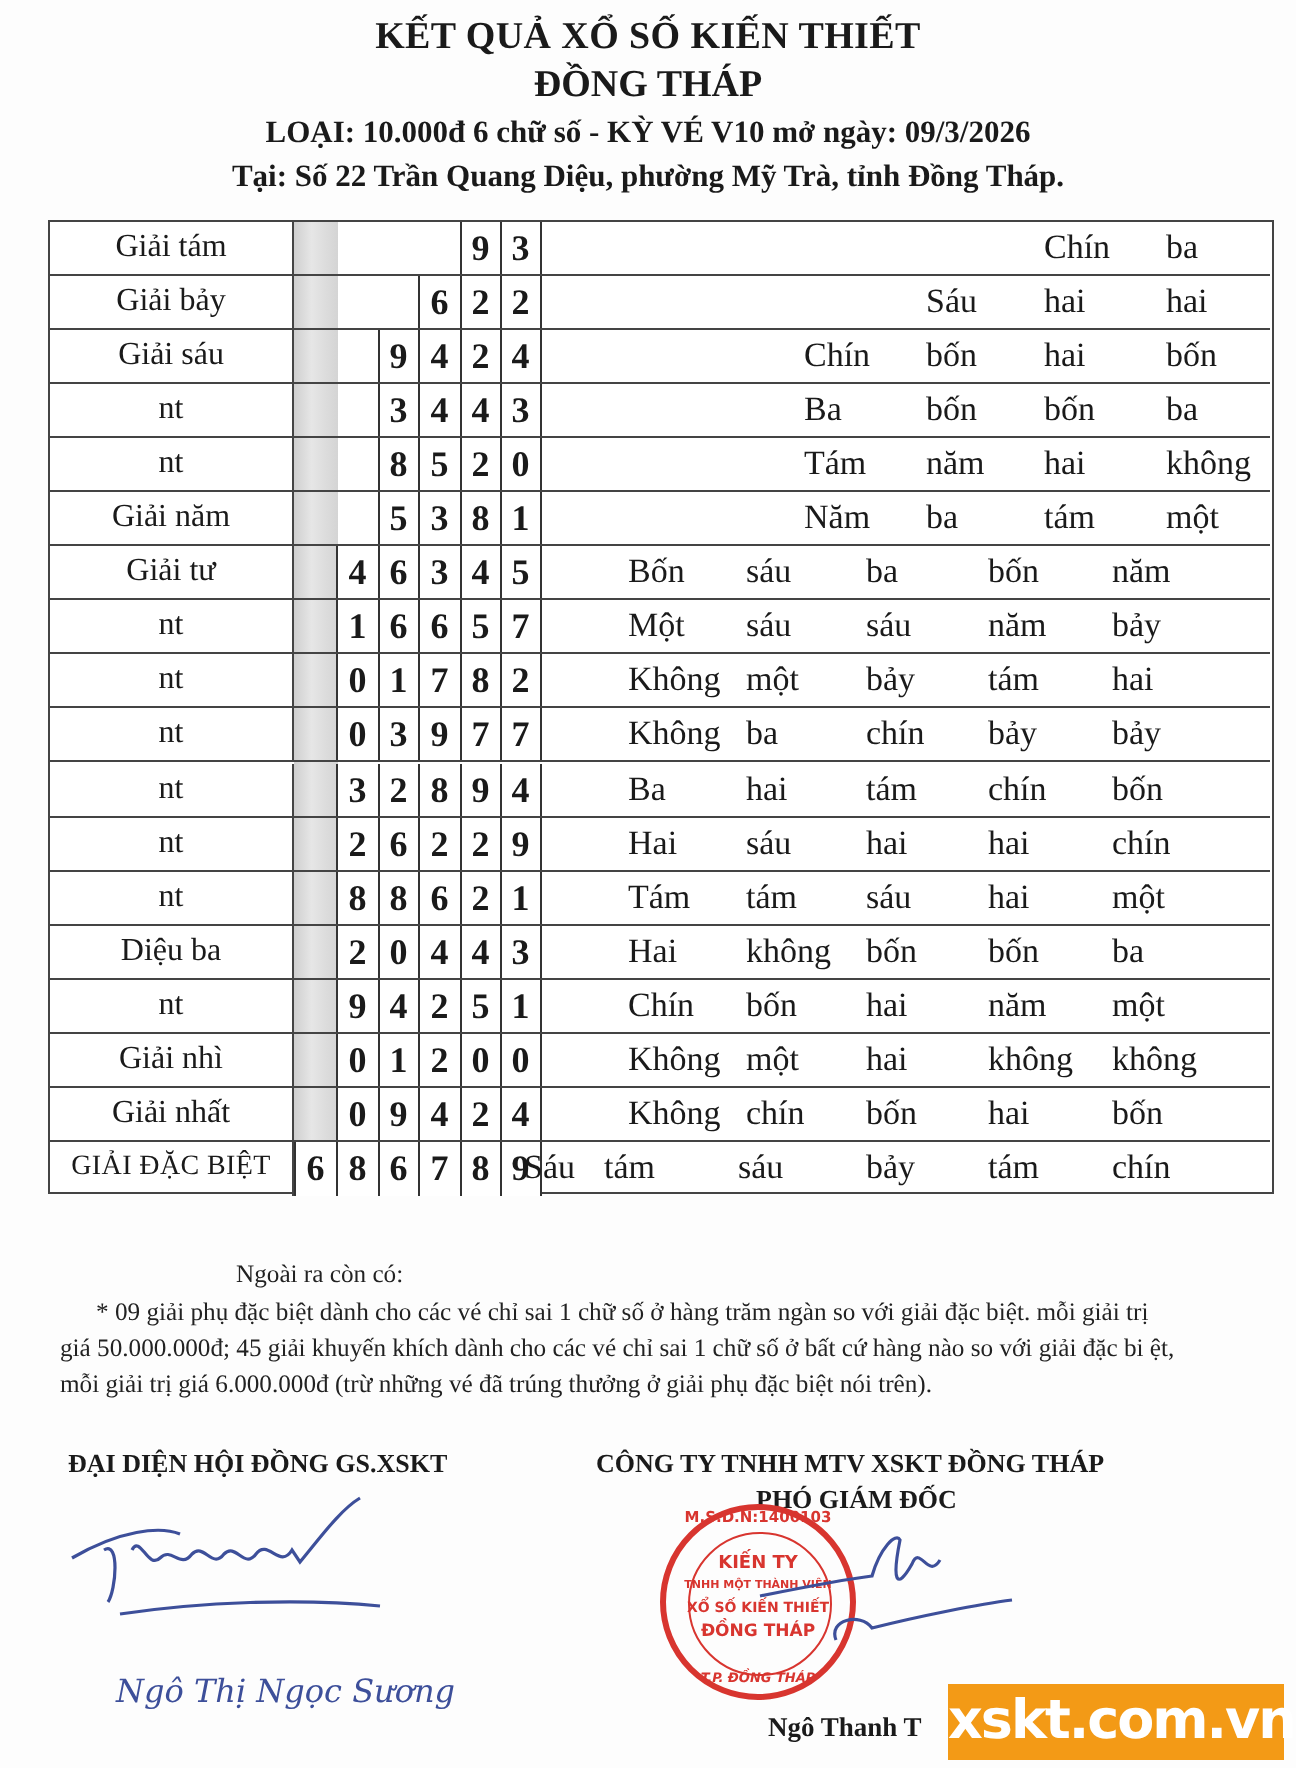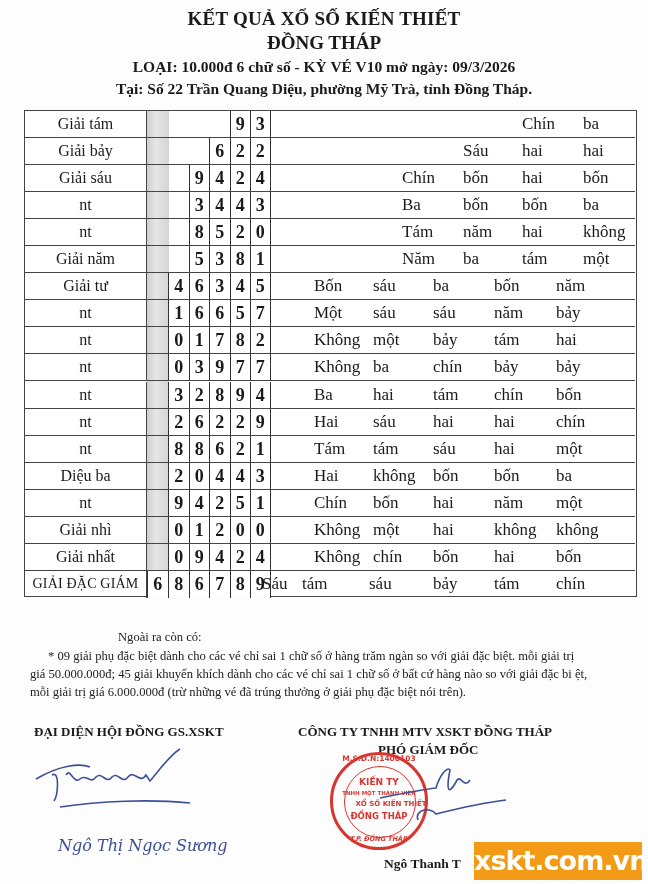--- a/index.html
+++ b/index.html
@@ -239,21 +239,21 @@
       <div class="dg" style="left: 184px;">4</div>
       <div class="dg" style="left: 204.5px;">2</div>
       <div class="dg end" style="left: 225px;">4</div>
       <span class="w words" style="left: 289px;">Không</span>
       <span class="w words" style="left: 348px;">chín</span>
       <span class="w words" style="left: 408px;">bốn</span>
       <span class="w words" style="left: 469px;">hai</span>
       <span class="w words" style="left: 531px;">bốn</span>
     </div>
     <div class="row last" style="top: 459.85px;">
-      <div class="lbl special">GIẢI ĐẶC GIÁM</div>
+      <div class="lbl special">GIẢI ĐẶC BIỆT</div>
       <div class="dg" style="left: 122px;">6</div>
       <div class="dg" style="left: 143px;">8</div>
       <div class="dg" style="left: 163.5px;">6</div>
       <div class="dg" style="left: 184px;">7</div>
       <div class="dg" style="left: 204.5px;">8</div>
       <div class="dg end" style="left: 225px;">9</div>
       <span class="w words" style="left: 237px;">Sáu</span>
       <span class="w words" style="left: 277px;">tám</span>
       <span class="w words" style="left: 344px;">sáu</span>
       <span class="w words" style="left: 408px;">bảy</span>
@@ -274,21 +274,21 @@
 <div style="position:absolute; left:58px; top:836px; font-family:'DejaVu Serif',serif; font-style:italic; font-size:16px; color:#3d4f9a;">Ngô Thị Ngọc Sương</div>
 
 <div class="sig-title" style="left:298px; top:724px;">CÔNG TY TNHH MTV XSKT ĐỒNG THÁP</div>
 <div class="sig-title" style="left:378px; top:742px;">PHÓ GIÁM ĐỐC</div>
 
 <div style="position:absolute; left:330px; top:752px; width:98px; height:98px; border:3px solid #d8352f; border-radius:50%; box-sizing:border-box; color:#d8352f; text-align:center; font-family:'DejaVu Sans',sans-serif; font-weight:bold;">
   <div style="position:absolute; left:11px; top:11px; width:70px; height:70px; border:1.5px solid #d8352f; border-radius:50%;"></div>
   <div style="position:absolute; left:0; width:92px; top:-1px; font-size:7.5px;">M.S.D.N:1400103</div>
   <div style="position:absolute; left:0; width:92px; top:22px; font-size:9px;">KIẾN TY</div>
   <div style="position:absolute; left:0; width:92px; top:35px; font-size:5.5px;">TNHH MỘT THÀNH VIÊN</div>
-  <div style="position:absolute; left:12px; width:92px; top:45px; font-size:7px;">XỔ SỐ KIẾN THIẾT</div>
+  <div style="position:absolute; left:0; width:92px; top:45px; font-size:7px;">XỔ SỐ KIẾN THIẾT</div>
   <div style="position:absolute; left:0; width:92px; top:56px; font-size:8.5px;">ĐỒNG THÁP</div>
   <div style="position:absolute; left:0; width:92px; top:80px; font-size:6.5px;font-style:italic;">T.P. ĐỒNG THÁP</div>
 </div>
 <svg style="position:absolute; left:340px; top:760px;" width="170" height="70">
   <path d="M40 38 C 60 34, 80 30, 96 28 C 100 14, 108 6, 110 10 C 106 30, 108 36, 116 22 C 120 12, 124 30, 130 20 M78 60 C 74 50, 90 46, 96 54 C 120 48, 150 42, 166 40" stroke="#3d4f9a" stroke-width="1.6" fill="none"></path>
 </svg>
 <div class="sig-title" style="left:384px; top:856px; font-size:13.5px;">Ngô Thanh T</div>
 
 <div class="watermark">xskt.com.vn</div>
 

